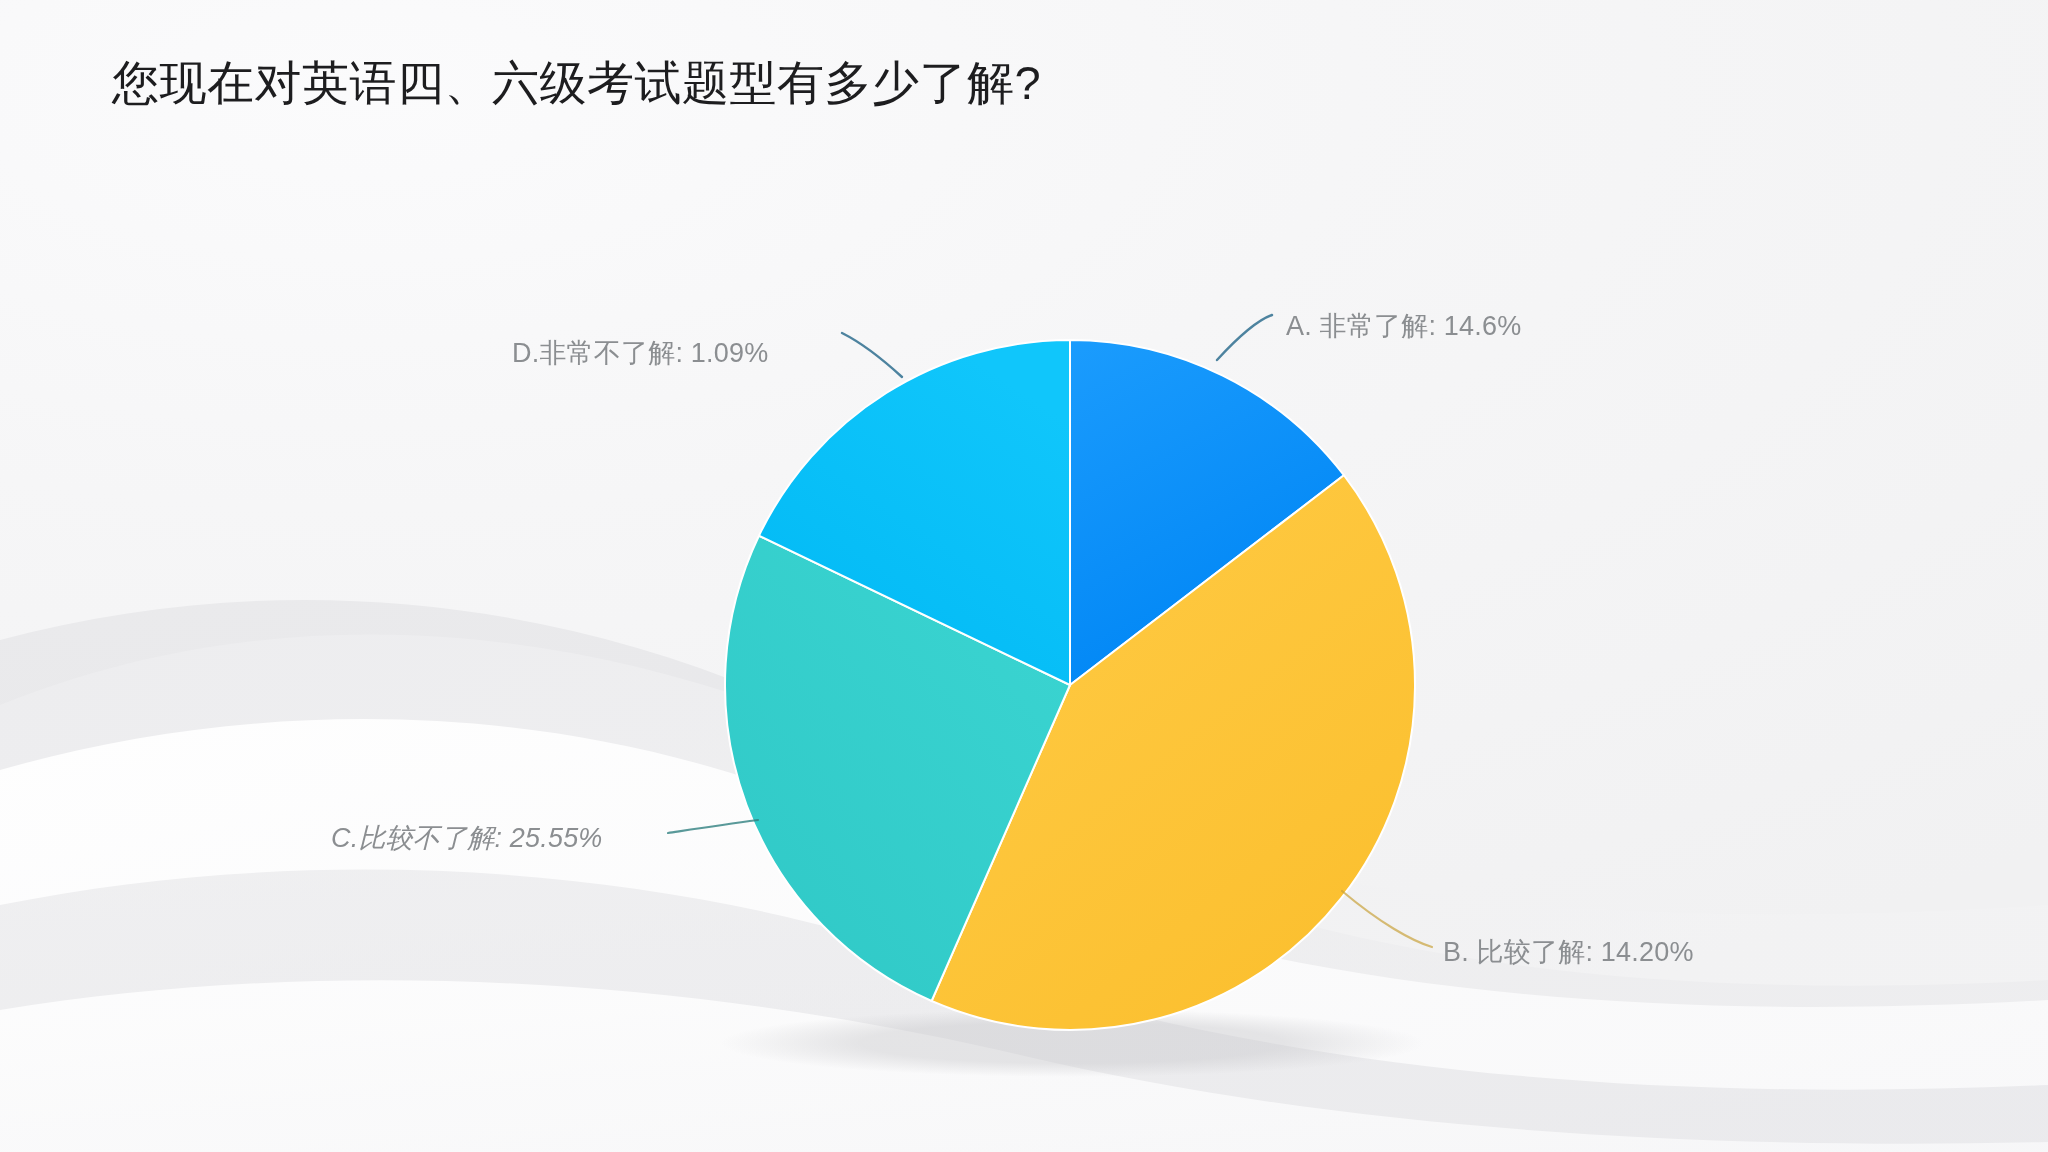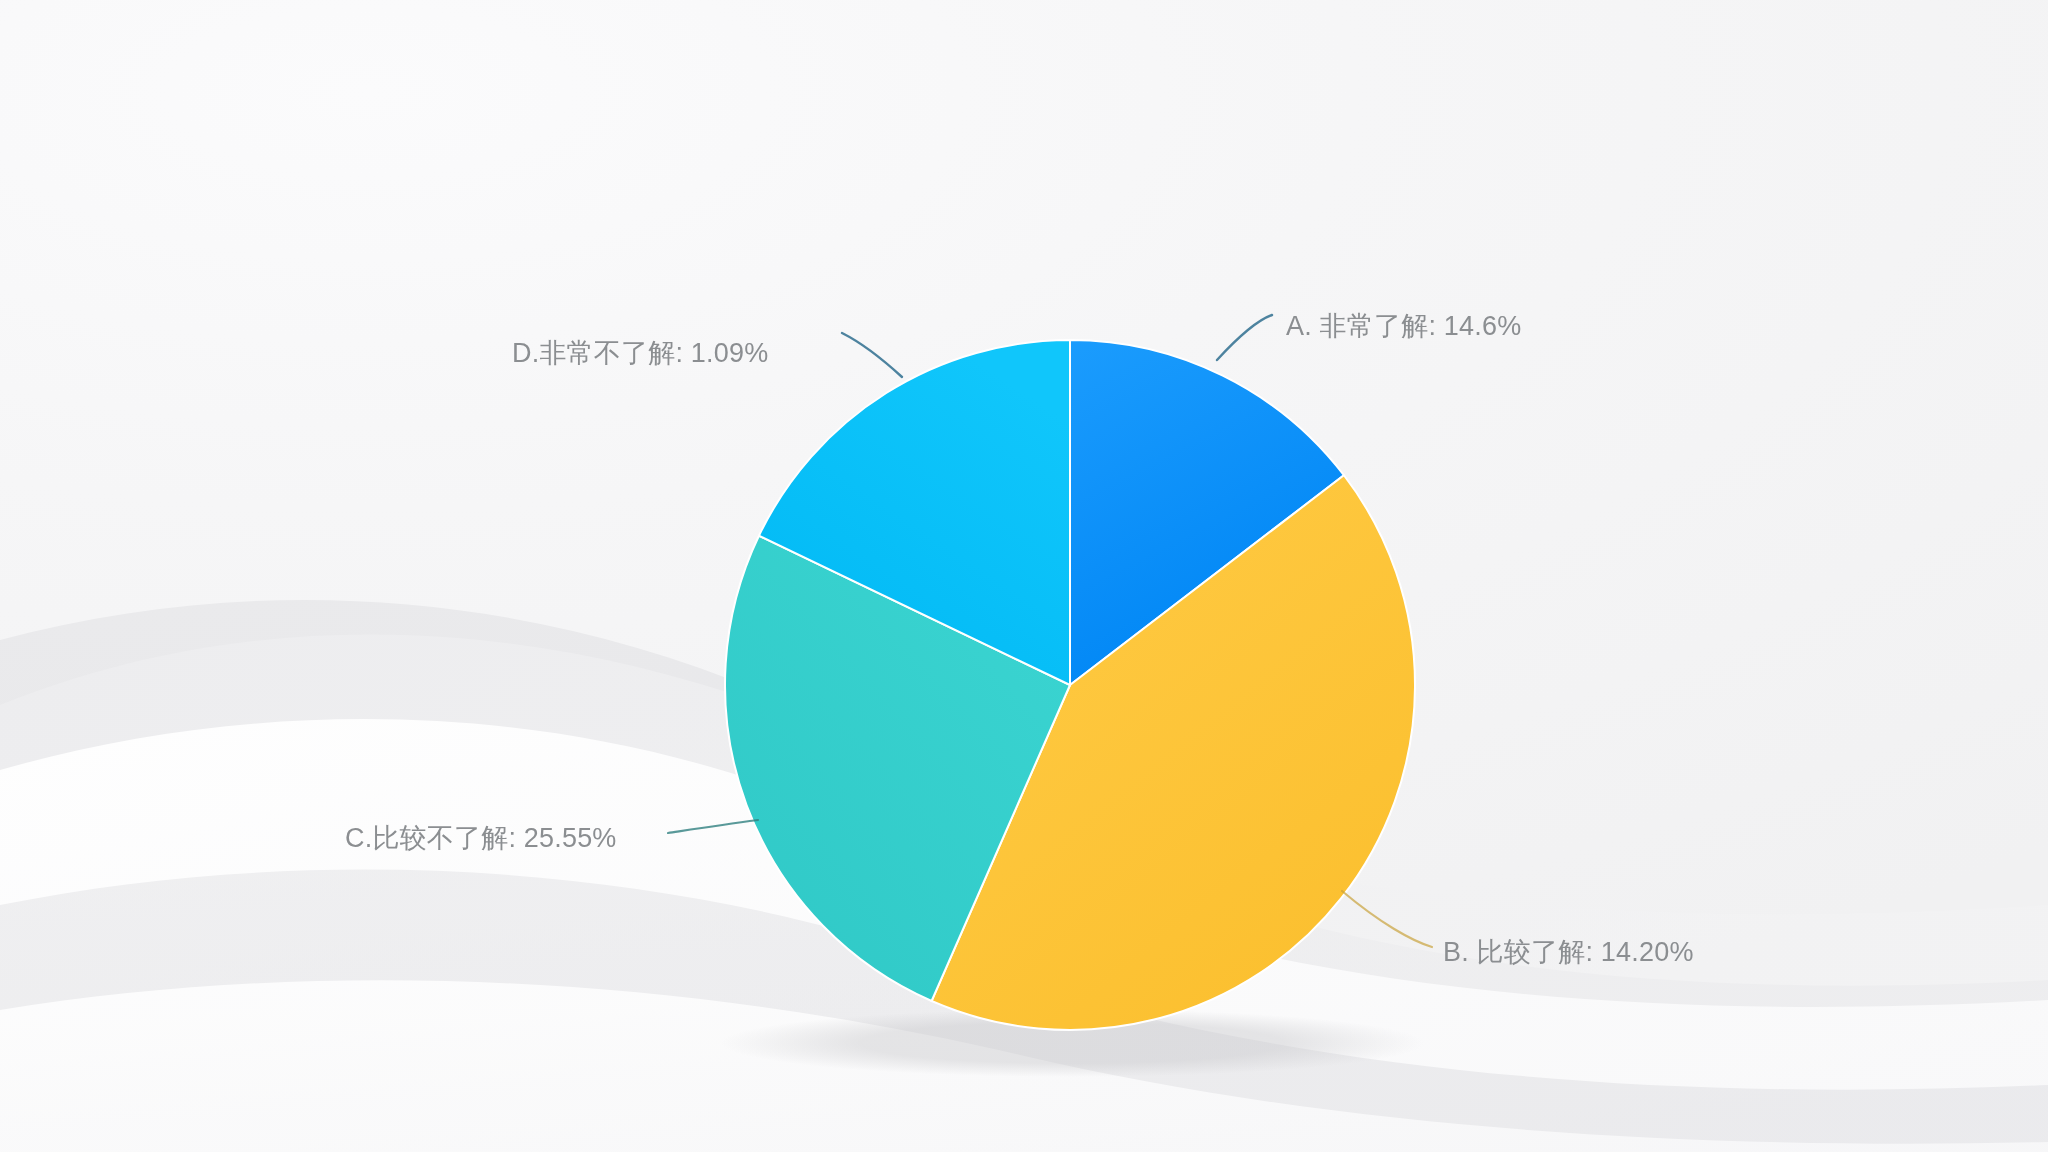--- a/index.html
+++ b/index.html
@@ -37,21 +37,21 @@
 
   .pie-label{
     position:absolute;
     font-size:27px;
     color:#8b8e91;
     white-space:nowrap;
     letter-spacing:.2px;
   }
   .lbl-a{left:1286px;top:293px;}
   .lbl-b{left:1443px;top:919px;}
-  .lbl-c{left:345px;top:805px;}
+  .lbl-c{left:331px;top:805px;font-style:italic;}
   .lbl-d{left:512px;top:320px;}
 </style>
 </head>
 <body>
 
 <div id="stage">
 
   <div class="bg-base"></div>
 
   <svg class="bg-waves" viewBox="0 0 2048 1152" preserveAspectRatio="none">
@@ -69,20 +69,21 @@
         <stop offset="100%" stop-color="#f3f3f4" stop-opacity="0.6"></stop>
       </linearGradient>
     </defs>
     <path d="M0,640 C300,560 620,600 900,760 C1180,918 1500,1010 2048,980 L2048,1152 L0,1152 Z" fill="url(#wv2)"></path>
     <path d="M0,705 C260,600 560,612 860,742 C1160,872 1520,940 2048,905 L2048,1152 L0,1152 Z" fill="url(#wv3)"></path>
     <path d="M0,770 C280,690 600,700 880,830 C1160,960 1520,1030 2048,1000 L2048,1152 L0,1152 Z" fill="url(#wv1)"></path>
     <path d="M0,905 C300,845 640,860 940,960 C1240,1060 1600,1105 2048,1085 L2048,1152 L0,1152 Z" fill="url(#wv2)" opacity="0.75"></path>
     <path d="M0,1010 C340,955 700,980 1020,1055 C1340,1130 1700,1150 2048,1142 L2048,1152 L0,1152 Z" fill="url(#wv1)" opacity="0.9"></path>
   </svg>
 
+  <div class="title">您现在对英语四、六级考试题型有多少了解?</div>
 
   <div class="chart-wrap">
 
     <svg class="pie-svg" width="2048" height="1152" viewBox="0 0 2048 1152">
       <defs>
         <linearGradient id="gA" x1="0" y1="0" x2="0.4" y2="1">
           <stop offset="0%" stop-color="#1b9cfd"></stop>
           <stop offset="100%" stop-color="#0086f5"></stop>
         </linearGradient>
         <linearGradient id="gB" x1="0.1" y1="0" x2="0.8" y2="1">

